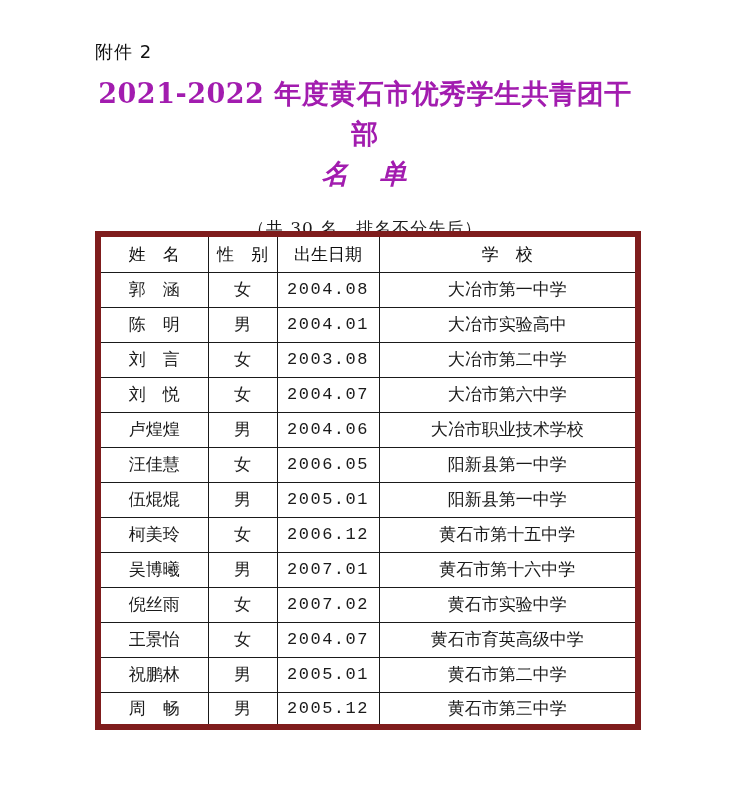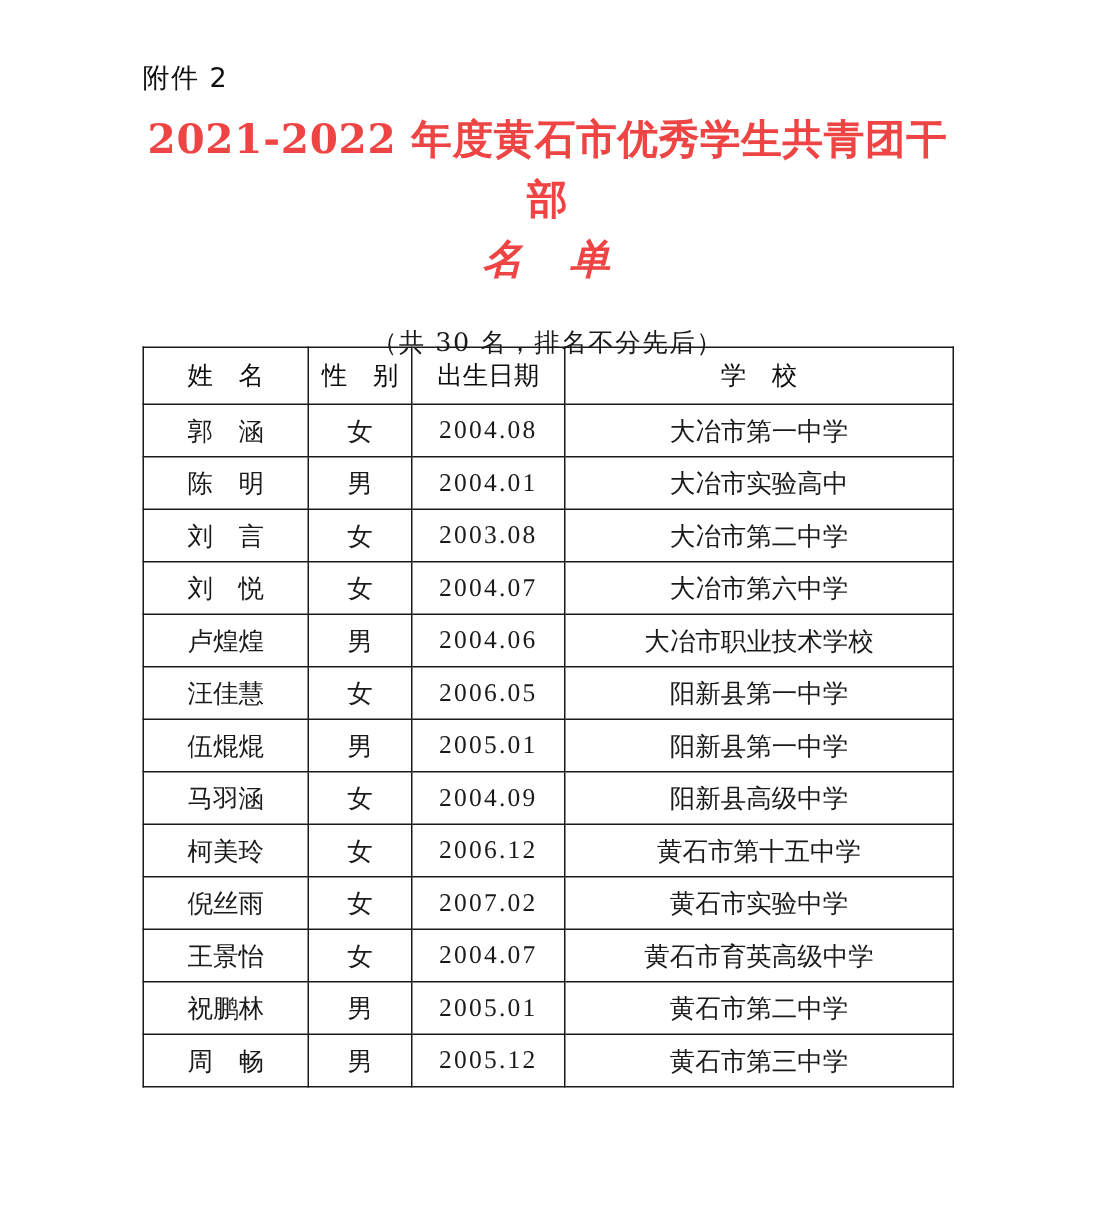--- a/index.html
+++ b/index.html
@@ -29,60 +29,60 @@
     top: 0;
   }
   .doc-title {
     position: absolute;
     top: 74px;
     width: 100%;
     text-align: center;
     font-size: 27px;
     font-weight: bold;
     line-height: 40px;
-    color: #ef4444;
+    color: #a21caf;
     letter-spacing: 0.5px;
   }
   .doc-title .line2 { letter-spacing: 2px; font-style: italic; }
   .doc-subtitle {
     position: absolute;
     top: 172px;
     width: 100%;
     text-align: center;
     font-size: 17px;
     color: #1a1a1a;
     letter-spacing: 1px;
     margin-top: 45px;
   }
   table.roster {
     position: absolute;
     top: 231px;
     left: 0;
     border-collapse: collapse;
     table-layout: fixed;
     width: 540px;
-    border: 1px solid #7f1d1d;
+    border: 6px solid #7f1d1d;
   }
   table.roster th, table.roster td {
     border: 1px solid #1a1a1a;
     text-align: center;
     vertical-align: middle;
     font-size: 17px;
     overflow: hidden;
     white-space: nowrap;
   }
   table.roster th {
     height: 38px;
     font-family: "DejaVu Sans", "Liberation Sans", sans-serif;
     font-weight: 500;
     color: #0d0d0d;
   }
   table.roster td {
     height: 35px;
-    font-family: Liberation Serif, serif;
+    font-family: Liberation Mono, monospace;
     color: #1a1a1a;
   }
   table.roster td.date {
     letter-spacing: 1.5px;
   }
   col.c-name   { width: 110px; }
   col.c-gender { width: 69px;  }
   col.c-birth  { width: 102px; }
   col.c-school { width: 259px; }
 </style>
@@ -152,32 +152,32 @@
           <td class="date">2006.05</td>
           <td>阳新县第一中学</td>
         </tr>
         <tr>
           <td>伍焜焜</td>
           <td>男</td>
           <td class="date">2005.01</td>
           <td>阳新县第一中学</td>
         </tr>
         <tr>
-          <td>马羽涵</td>
-          <td>女</td>
-          <td class="date">2004.09</td>
-          <td>阳新县高级中学</td>
-        </tr>
-        <tr>
           <td>柯美玲</td>
           <td>女</td>
           <td class="date">2006.12</td>
           <td>黄石市第十五中学</td>
         </tr>
         <tr>
+          <td>吴博曦</td>
+          <td>男</td>
+          <td class="date">2007.01</td>
+          <td>黄石市第十六中学</td>
+        </tr>
+        <tr>
           <td>倪丝雨</td>
           <td>女</td>
           <td class="date">2007.02</td>
           <td>黄石市实验中学</td>
         </tr>
         <tr>
           <td>王景怡</td>
           <td>女</td>
           <td class="date">2004.07</td>
           <td>黄石市育英高级中学</td>

